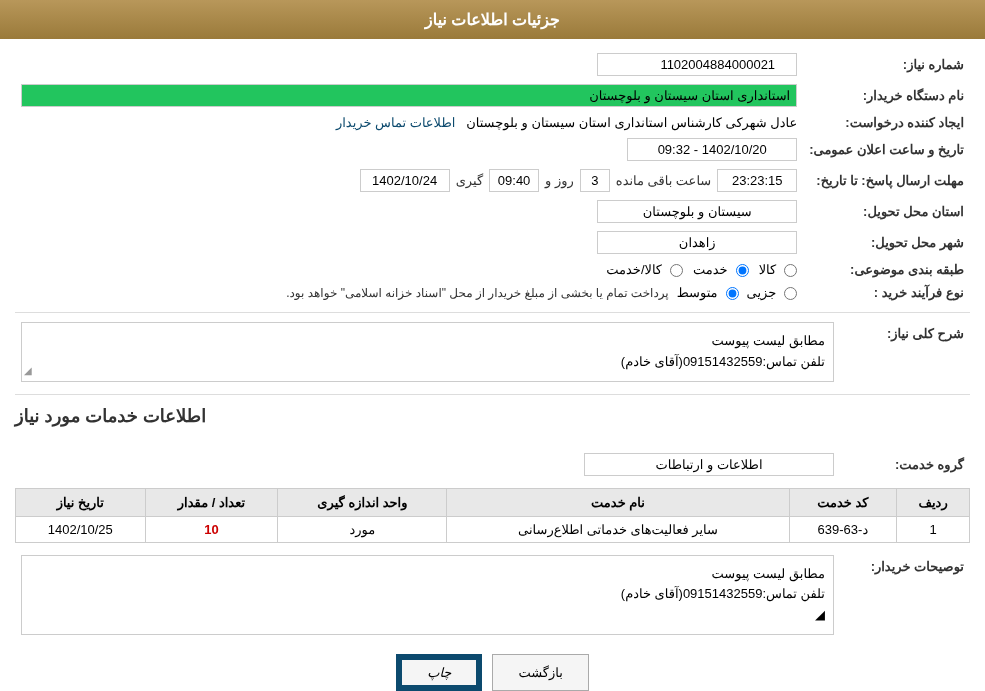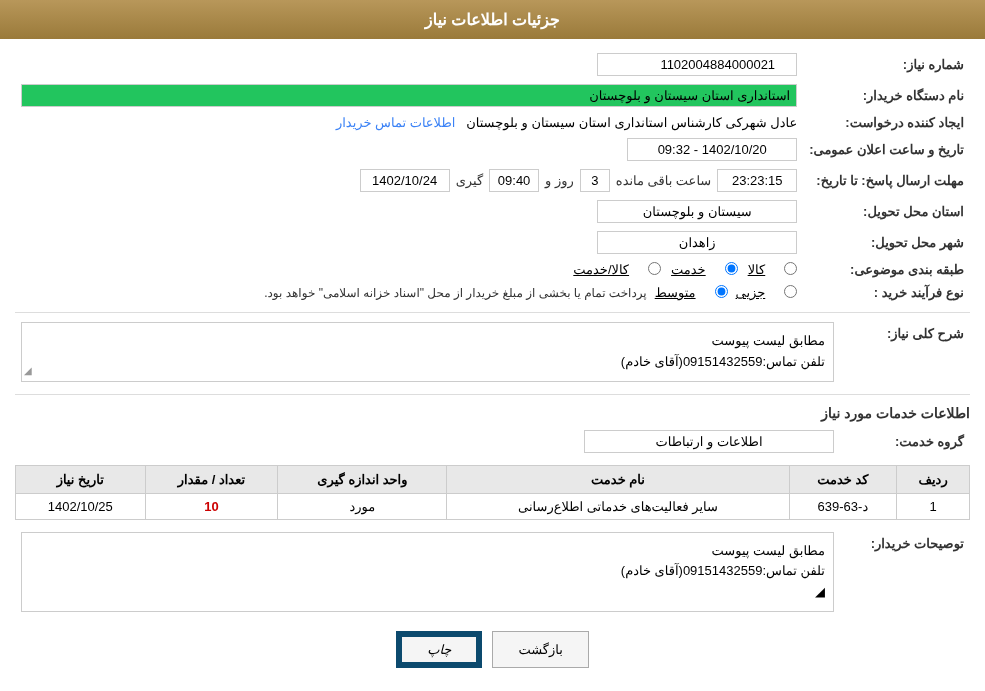--- a/index.html
+++ b/index.html
@@ -55,42 +55,42 @@
     }
     .input-box-wide {
       border: 1px solid #ccc;
       background: #22c55e;
       padding: 3px 6px;
       display: inline-block;
       width: 100%;
       text-align: right;
     }
     .link-text {
-      color: #3b82f6;
+      color: #0c4a6e;
       text-decoration: none;
     }
     .deadline-row {
       display: flex;
       align-items: center;
       gap: 6px;
       direction: rtl;
     }
     .deadline-row .input-box {
       min-width: 90px;
     }
     .deadline-label {
       color: #333;
       white-space: nowrap;
     }
     .section-title {
       font-weight: bold;
-      font-size: 14px;
+      font-size: 18px;
       color: #333;
-      margin: 10px 0 5px 0;
-      text-align: right;
+      margin: 10px 0 22px 0;
+      text-align: left;
     }
     .sharh-box {
       border: 1px solid #ccc;
       background: #fff;
       padding: 8px;
       min-height: 50px;
       text-align: right;
       line-height: 1.6;
       position: relative;
     }
@@ -154,23 +154,22 @@
       font-style: italic;
     }
     .radio-group {
       display: flex;
       gap: 10px;
       align-items: center;
       direction: rtl;
     }
     .radio-item {
       display: flex;
-      align-items: flex-start;
-      gap: 19px;
-      text-decoration: underline;
+      align-items: flex-end;
+      gap: 8px;
     }
     .divider {
       border-top: 1px solid #ddd;
       margin: 5px 0;
     }
     .red-text { color: #cc0000; }
     .bold { font-weight: bold; }
     .type-row {
       display: flex;
       align-items: center;

